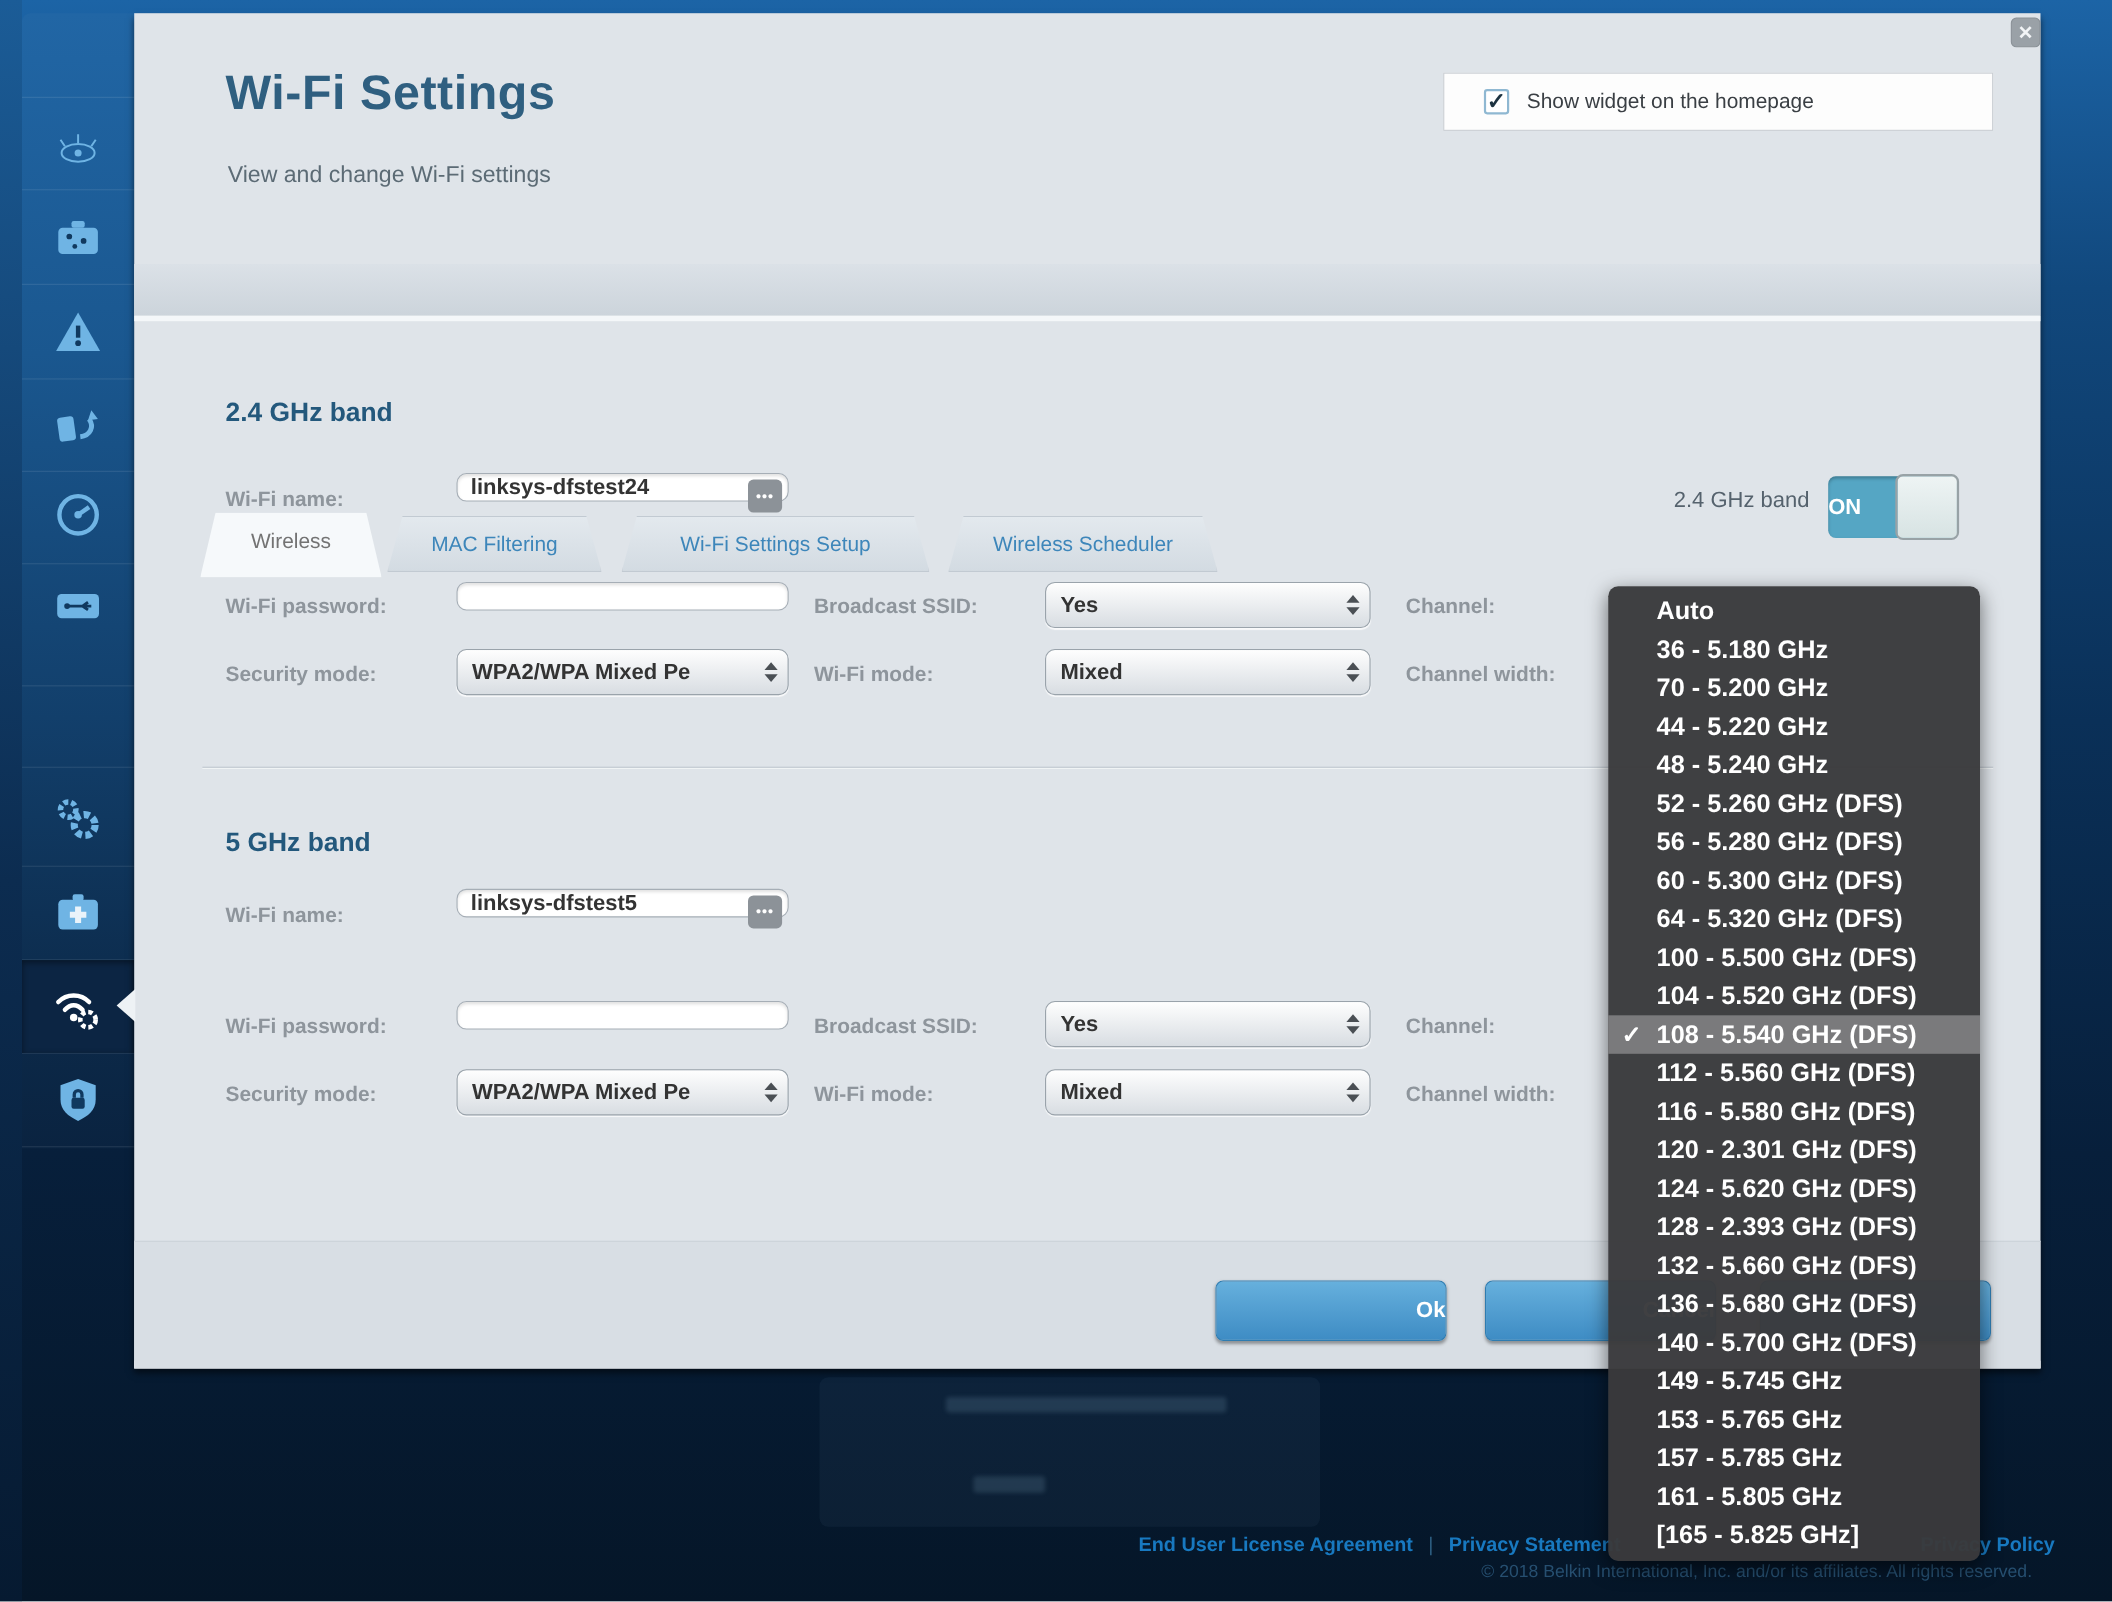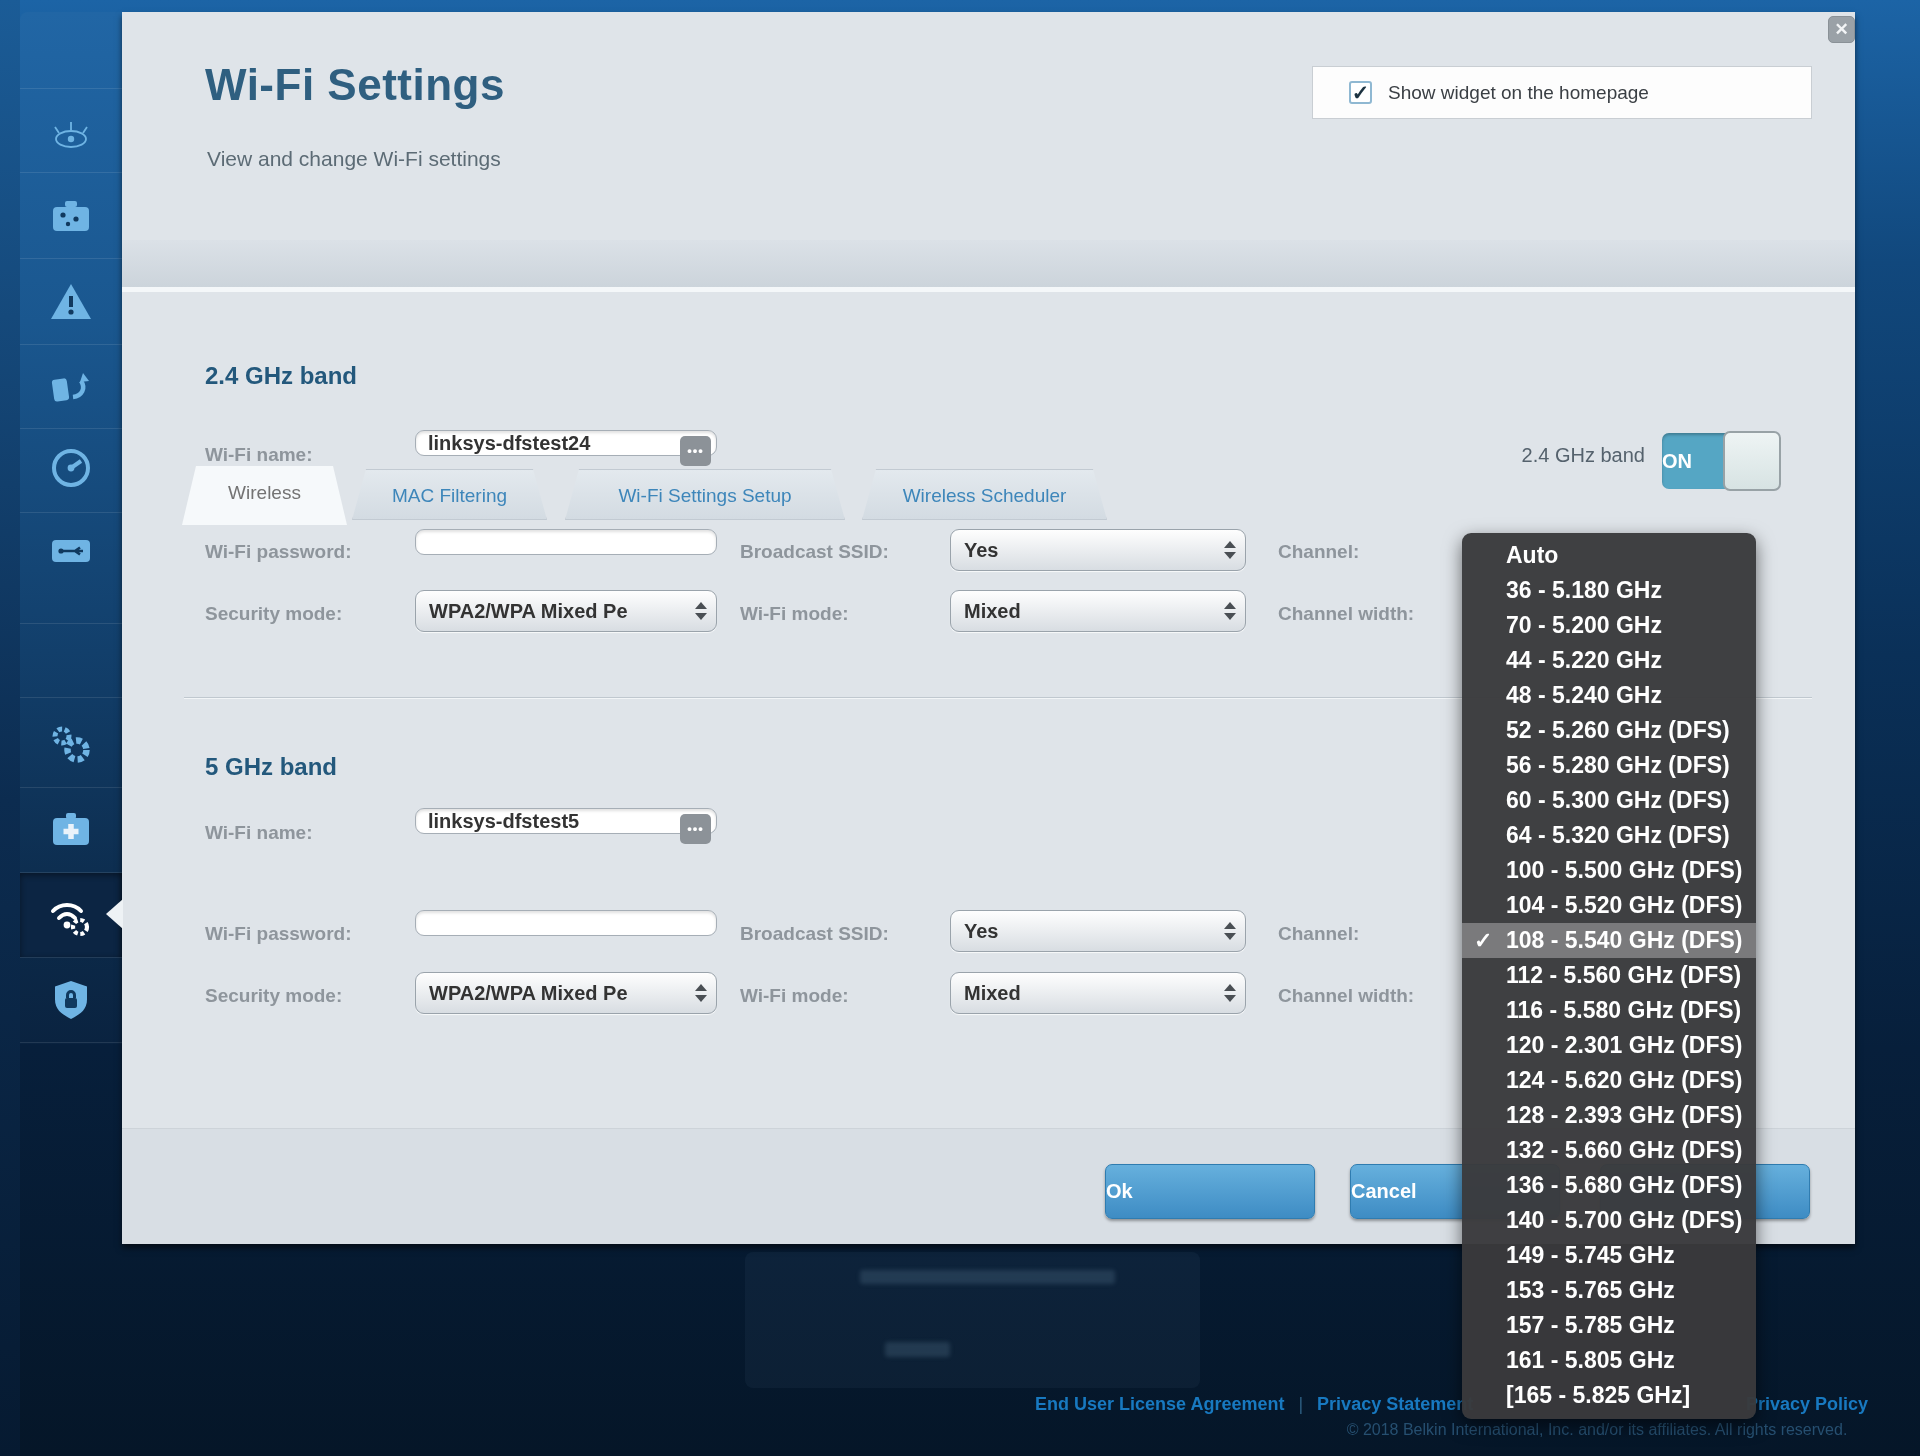--- a/index.html
+++ b/index.html
@@ -69,24 +69,24 @@
                 color:#fff; font-size:20px; font-weight:bold; }
   .toggle .knob { position:absolute; right:-2px; top:-2px; width:58px; height:60px; background:linear-gradient(180deg,#eef4f4,#d7e3e3);
                   border:2px solid #98a2a6; border-radius:7px; }
 
   .hdivider { position:absolute; left:62px; width:1628px; height:1px; background:#c0c8cf; box-shadow:0 1px 0 #f2f5f7; }
 
   
   .modal-footer { position:absolute; left:0; top:1116px; width:1733px; height:116px; background:#d8dee4; border-top:1px solid #cdd3d9; }
   .btn { position:absolute; top:35px; width:210px; height:55px; border-radius:7px; border:1px solid #2f7cb0;
          background:linear-gradient(180deg,#66b0dd,#3e8cc4); color:#fff; font-size:20px; font-weight:bold;
-         text-align:left; line-height:53px; box-shadow:0 2px 3px rgba(0,0,0,0.35); }
-
-  
-  .channel-menu { position:absolute; left:1462px; top:533px; width:294px; background:rgba(58,58,60,0.97);
+         text-align:right; line-height:53px; box-shadow:0 2px 3px rgba(0,0,0,0.35); }
+
+  
+  .channel-menu { position:absolute; left:1462px; top:533px; width:338px; background:rgba(58,58,60,0.97);
                   border-radius:9px; padding:5px 0 6px 0; z-index:30; box-shadow:0 6px 18px rgba(0,0,0,0.55); }
   .channel-menu .opt { position:relative; height:35px; line-height:35px; padding-left:44px;
                        color:#fff; font-size:23px; font-weight:bold; white-space:nowrap; }
   .channel-menu .opt.sel { background:#7a7a7c; }
   .channel-menu .opt .chk { position:absolute; left:12px; top:0; font-size:22px; }
 
   
   .ghost-panel { position:absolute; left:745px; top:1252px; width:455px; height:136px;
                  background:rgba(160,200,230,0.05); border-radius:8px; }
   .ghost-bar { position:absolute; background:rgba(150,190,220,0.16); border-radius:3px; filter:blur(2px); }

